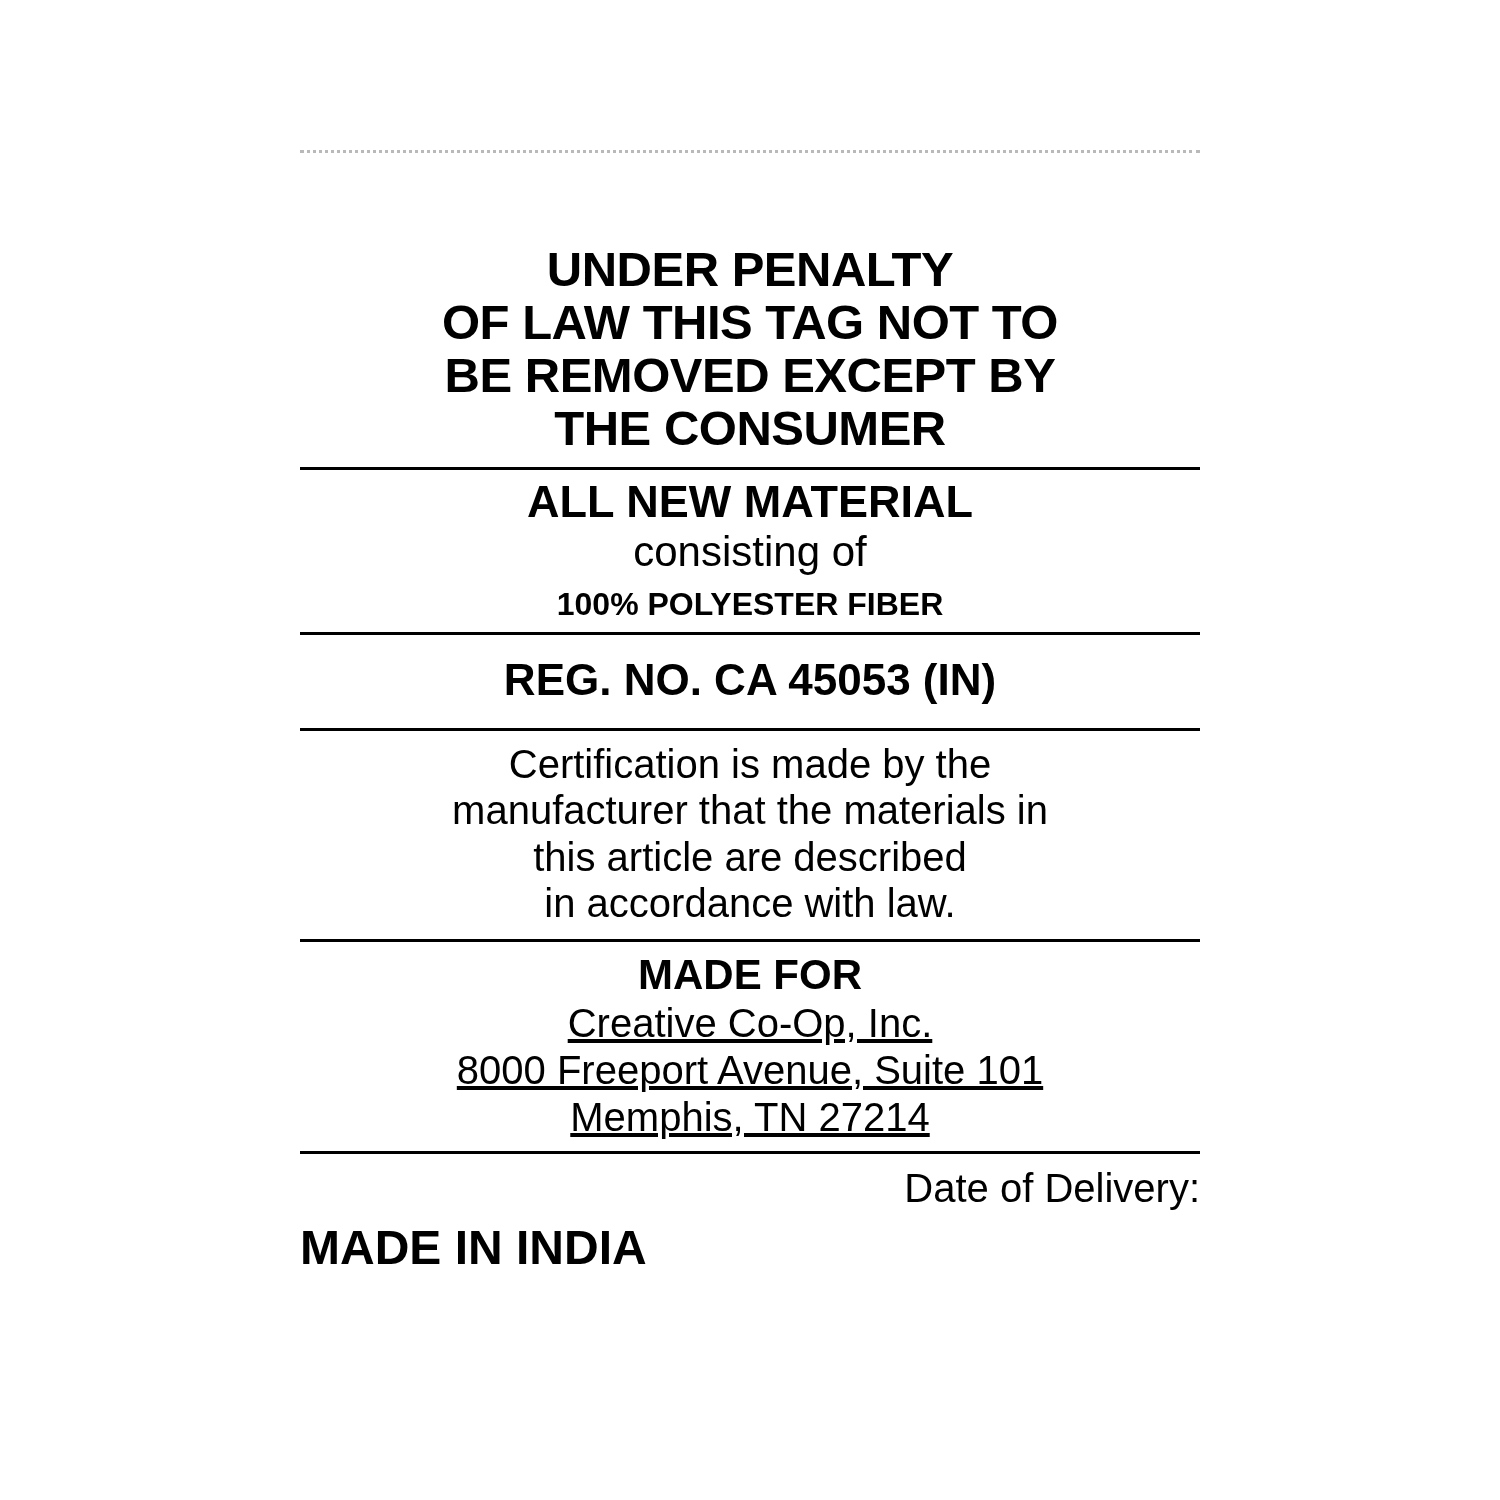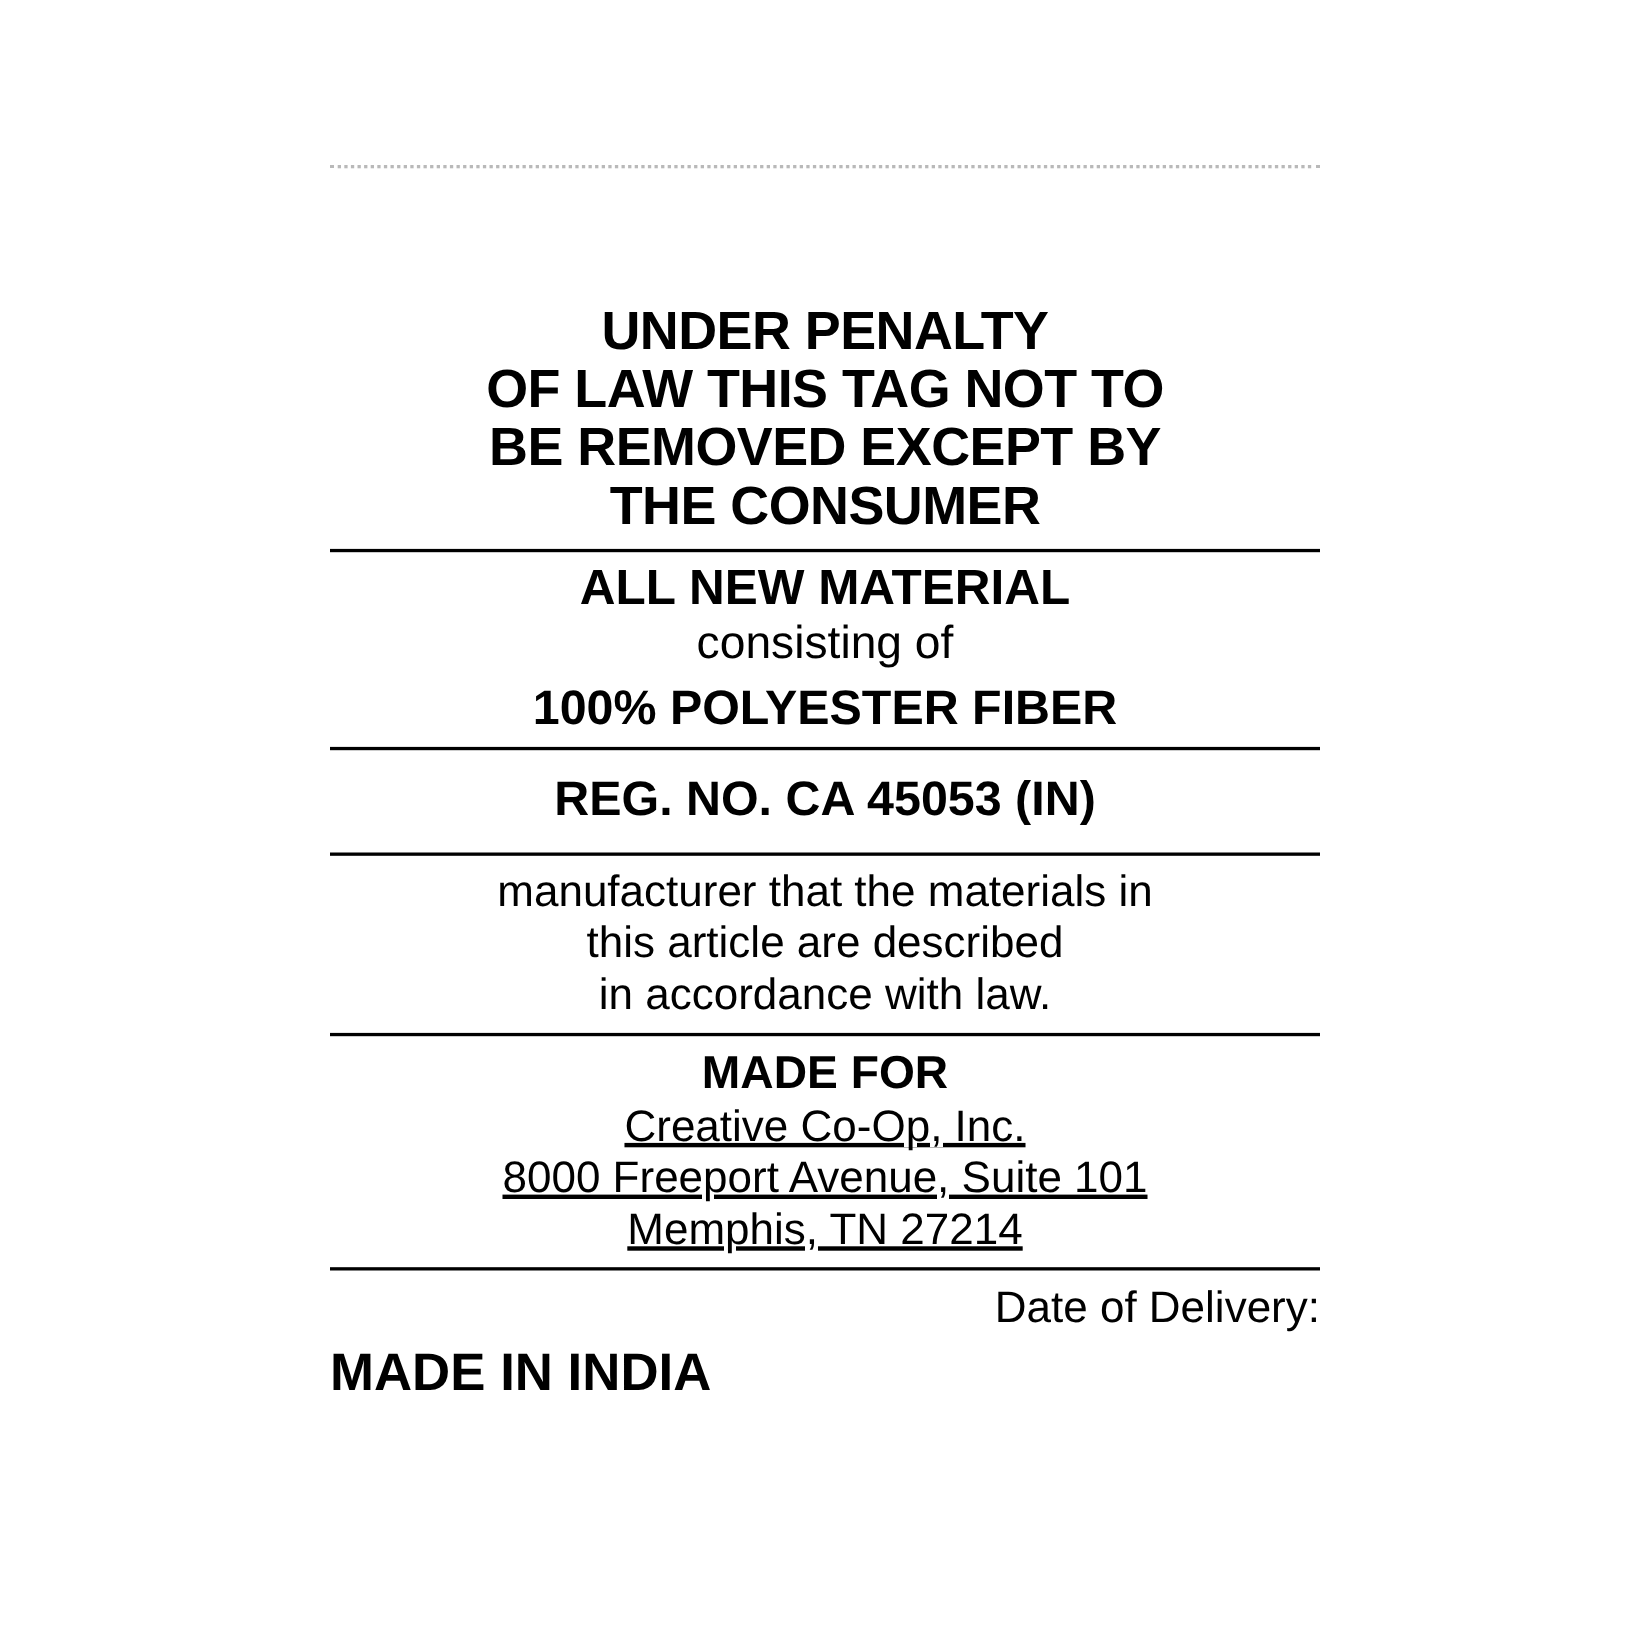--- a/index.html
+++ b/index.html
@@ -24,21 +24,21 @@
   }
 
   .perforation {
     width: 900px;
     height: 4px;
     border-top: 3px dotted #b9b9b9;
     margin-bottom: 0;
   }
 
   .body-block {
-    margin-top: 112px;
+    margin-top: 80px;
   }
 
   .rule {
     border-top: 3px solid #000000;
     width: 900px;
   }
 
   .section {
     text-align: center;
     padding: 6px 0 8px 0;
@@ -68,21 +68,21 @@
     font-size: 45px;
     line-height: 1.15;
   }
   .material-consisting {
     font-weight: normal;
     font-size: 42px;
     line-height: 1.2;
   }
   .material-fiber {
     font-weight: bold;
-    font-size: 44px;
+    font-size: 32px;
     line-height: 1.25;
     padding-top: 6px;
   }
 
   
   .regno {
     font-weight: bold;
     font-size: 44px;
     line-height: 1.3;
     padding: 10px 0 12px 0;
@@ -159,20 +159,21 @@
 
     <div class="rule"></div>
 
     <div class="section">
       <span class="line regno">REG. NO.  CA 45053 (IN)</span>
     </div>
 
     <div class="rule"></div>
 
     <div class="section certification">
+      <span class="line">Certification is made by the</span>
       <span class="line">manufacturer that the materials in</span>
       <span class="line">this article are described</span>
       <span class="line">in accordance with law.</span>
     </div>
 
     <div class="rule"></div>
 
     <div class="section madefor">
       <span class="line madefor-title">MADE FOR</span>
       <span class="line madefor-line">Creative Co-Op, Inc.</span>

